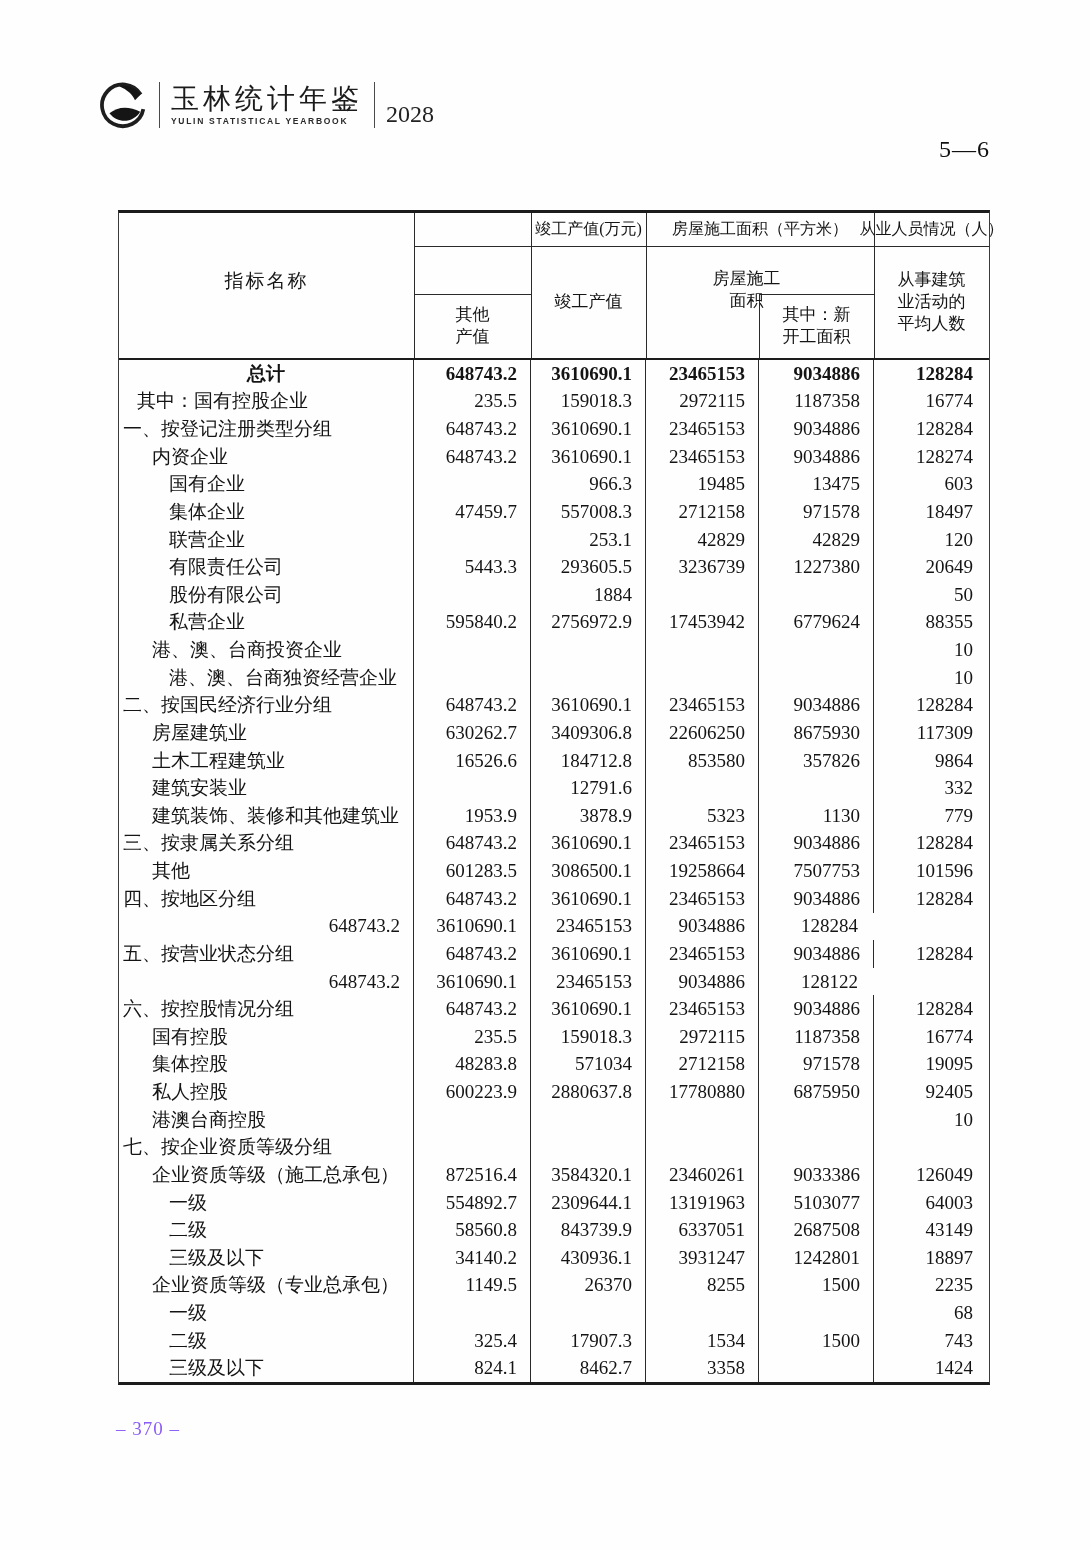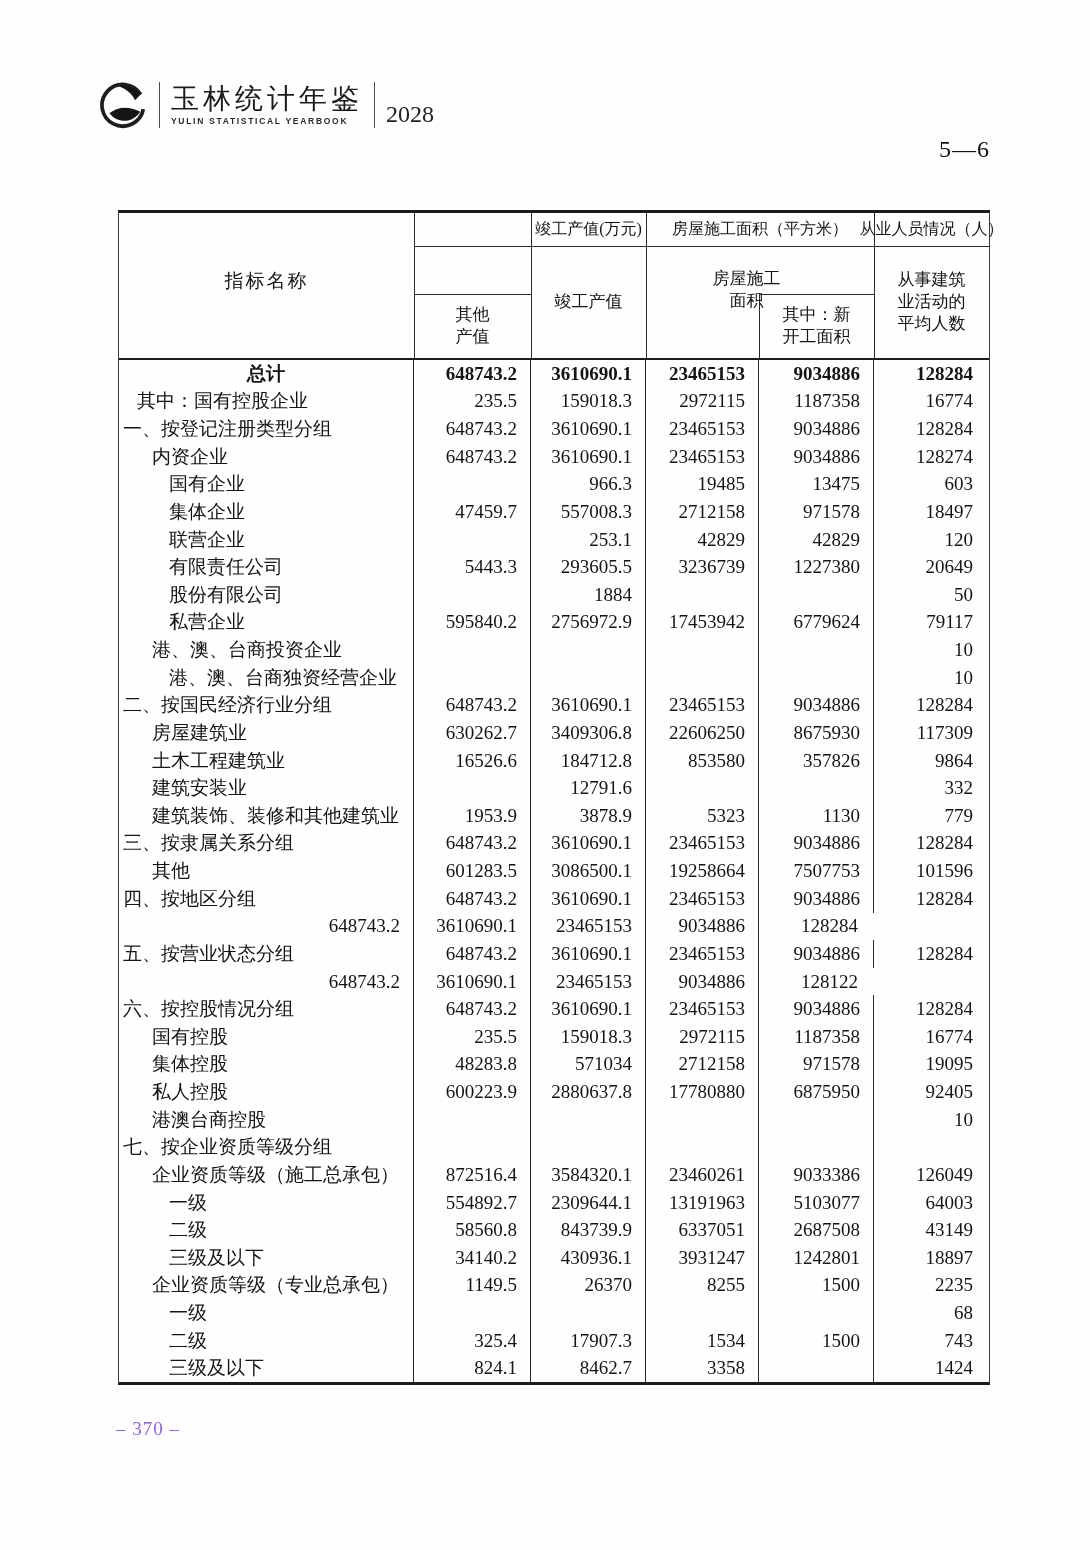--- a/index.html
+++ b/index.html
@@ -169,21 +169,21 @@
           <div class="tcell num bdr"></div>
           <div class="tcell num bdr"></div>
           <div class="tcell num last">50</div>
         </div>
         <div class="trow">
           <div class="tcell bdr lab ind3">私营企业</div>
           <div class="tcell num bdr">595840.2</div>
           <div class="tcell num bdr">2756972.9</div>
           <div class="tcell num bdr">17453942</div>
           <div class="tcell num bdr">6779624</div>
-          <div class="tcell num last">79117</div>
+          <div class="tcell num last">88355</div>
         </div>
         <div class="trow">
           <div class="tcell bdr lab ind2">港、澳、台商投资企业</div>
           <div class="tcell num bdr"></div>
           <div class="tcell num bdr"></div>
           <div class="tcell num bdr"></div>
           <div class="tcell num bdr"></div>
           <div class="tcell num last">10</div>
         </div>
         <div class="trow">

